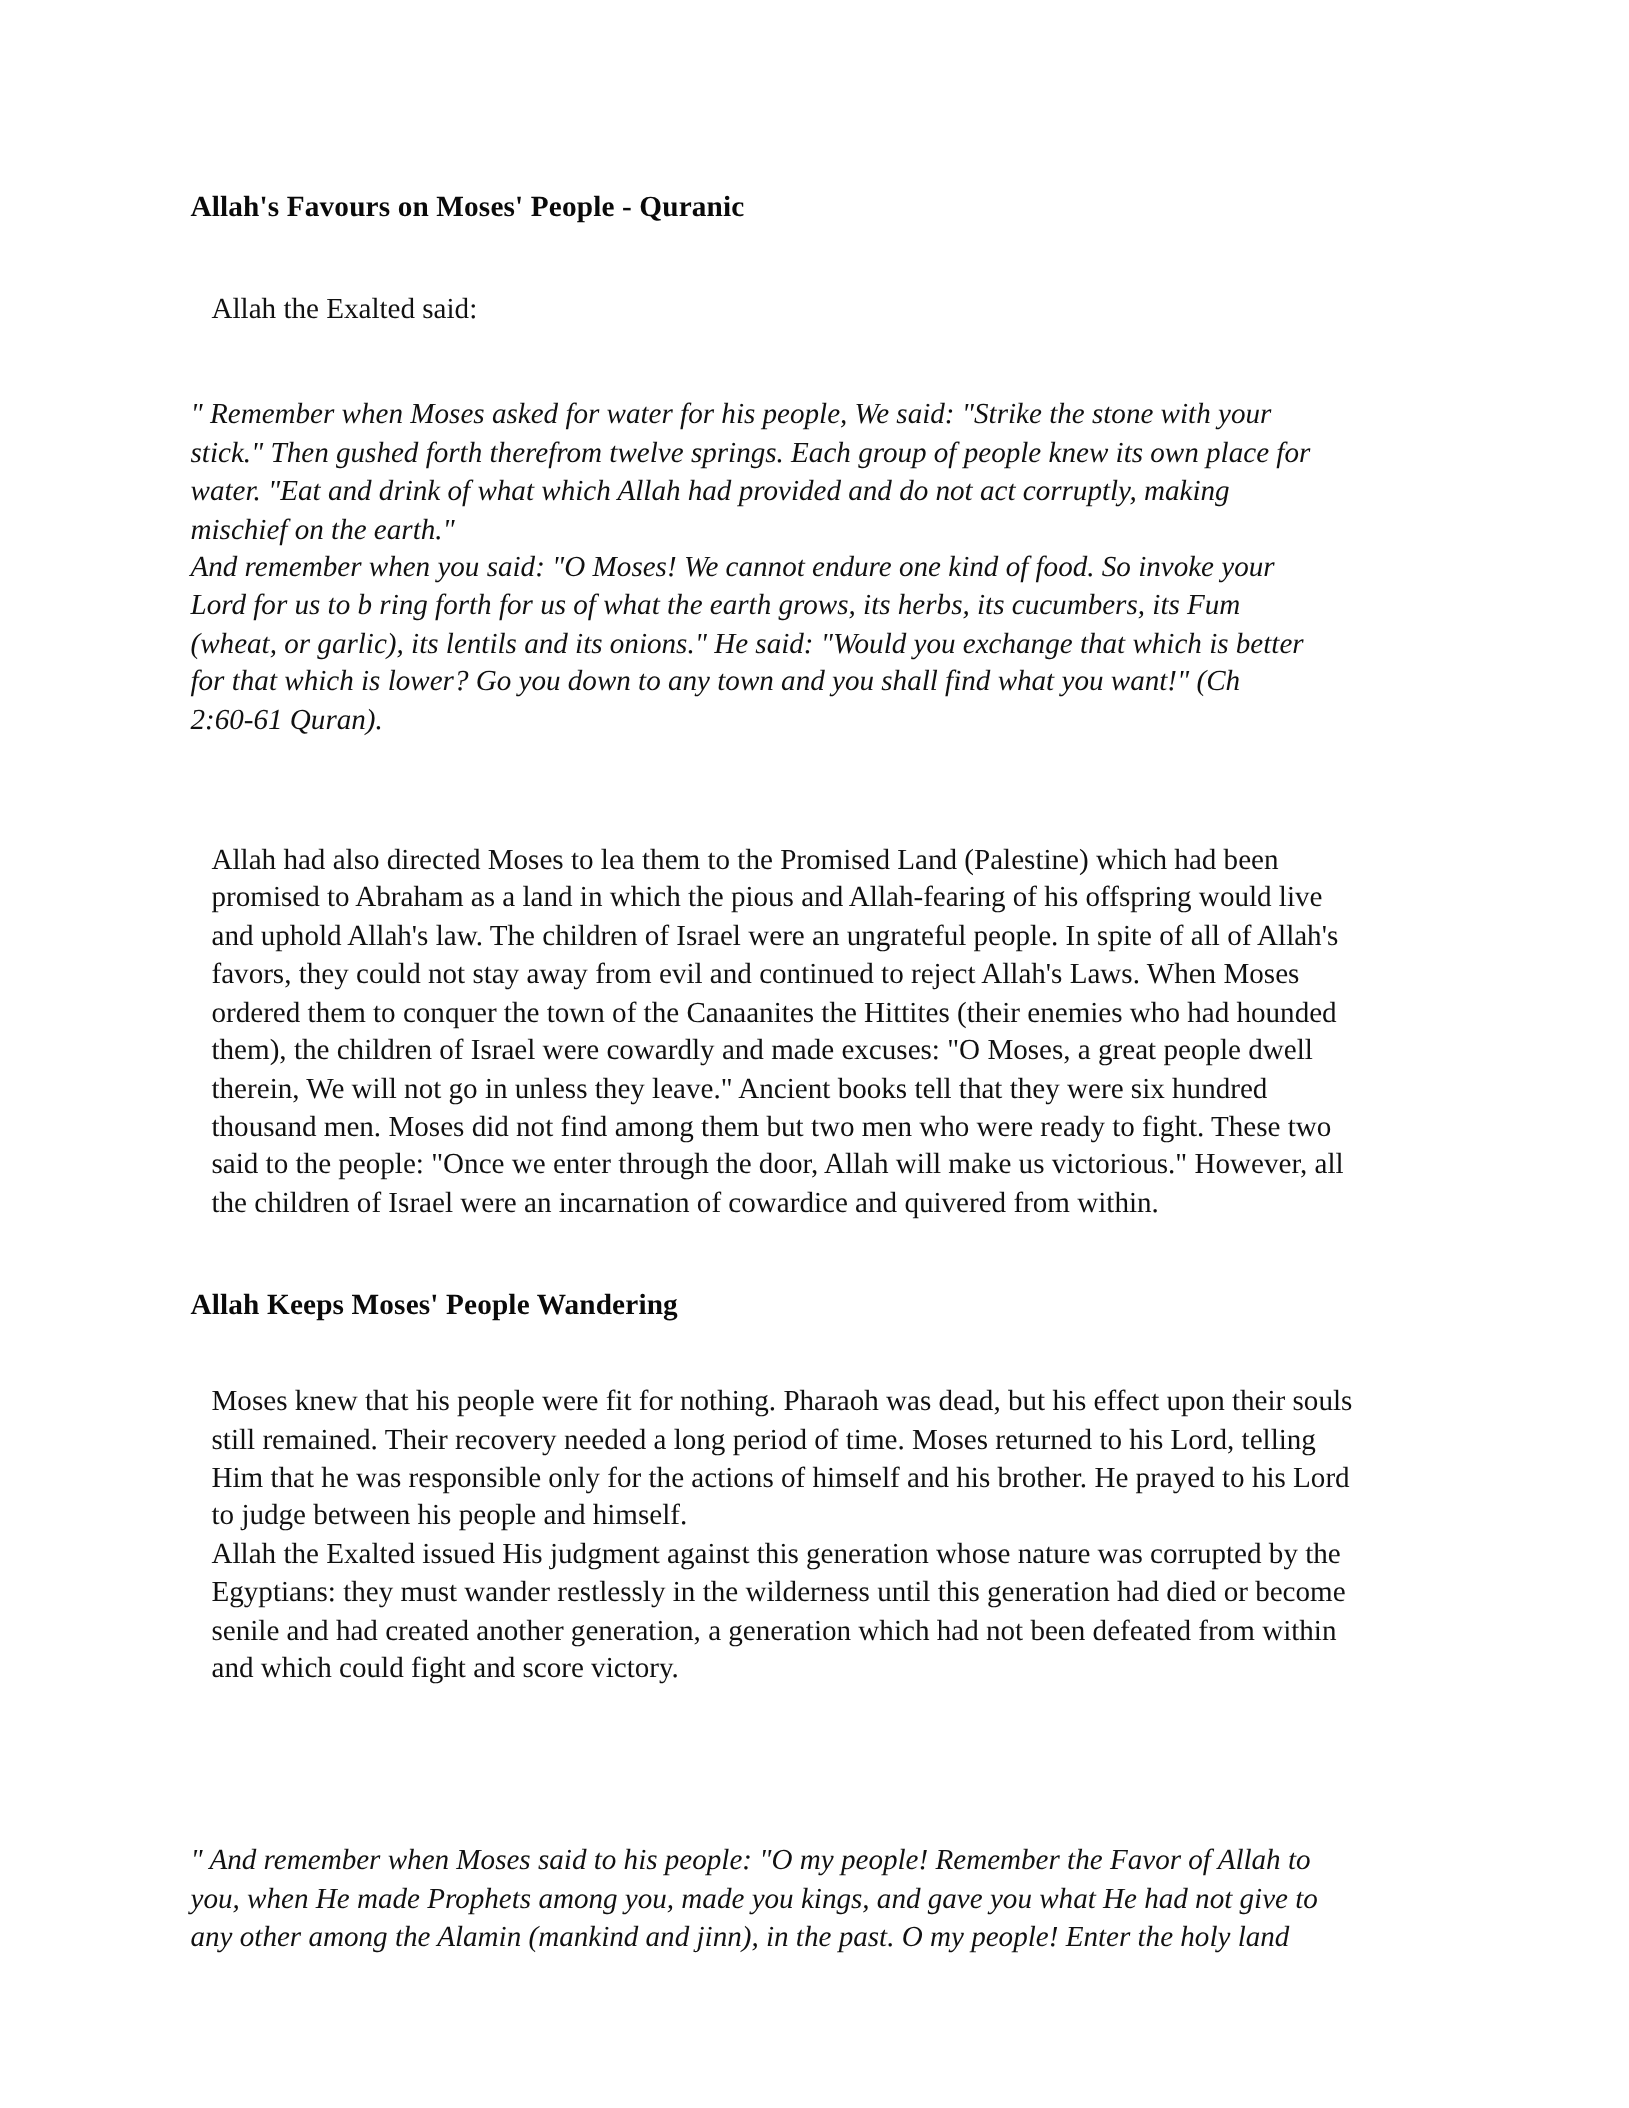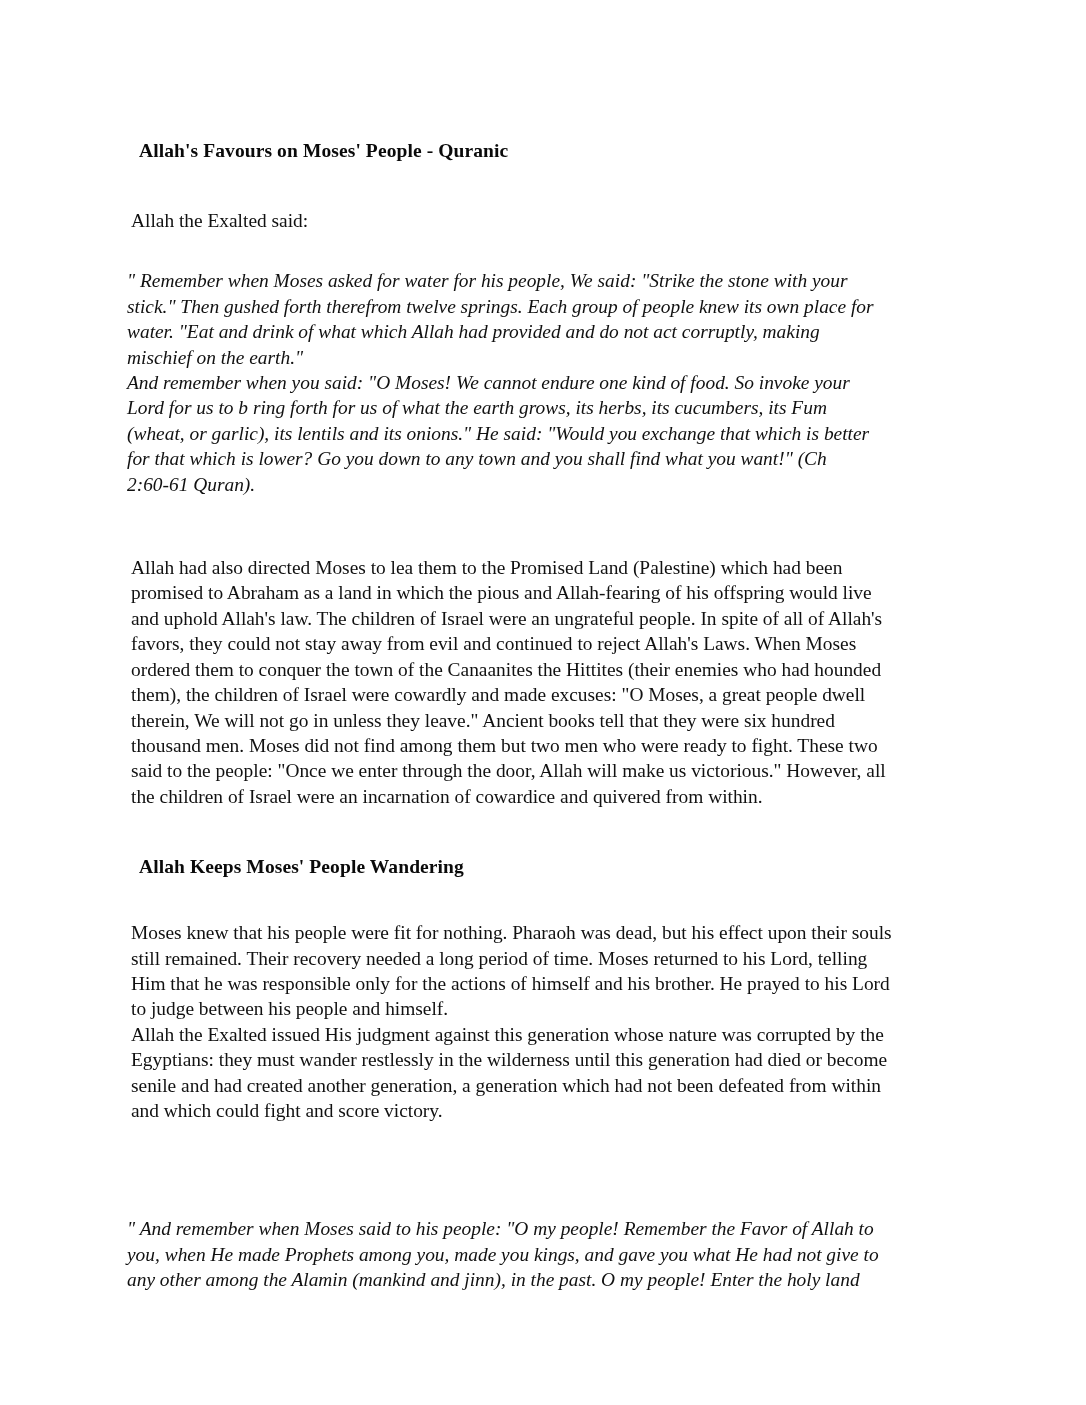--- a/index.html
+++ b/index.html
@@ -24,30 +24,30 @@
     position: absolute;
     left: 127px;
     top: 126px;
     width: 832px;
   }
   h2.heading {
     font-family: "Liberation Serif", "DejaVu Serif", serif;
     font-size: 19.5px;
     font-weight: bold;
     line-height: 25px;
-    margin: 12px;
+    margin: 0;
     letter-spacing: 0.1px;
     color: #0a0a0a;
   }
   p.body-text {
     font-family: "Liberation Serif", "DejaVu Serif", serif;
     font-size: 19.4px;
     font-weight: normal;
     line-height: 25.4px;
-    margin: 4px;
+    margin: 14px;
     color: #111111;
     white-space: pre-wrap;
   }
   p.quote-text {
     font-family: "Liberation Serif", "DejaVu Serif", serif;
     font-size: 19.4px;
     font-style: italic;
     line-height: 25.4px;
     margin: 0;
     color: #111111;

